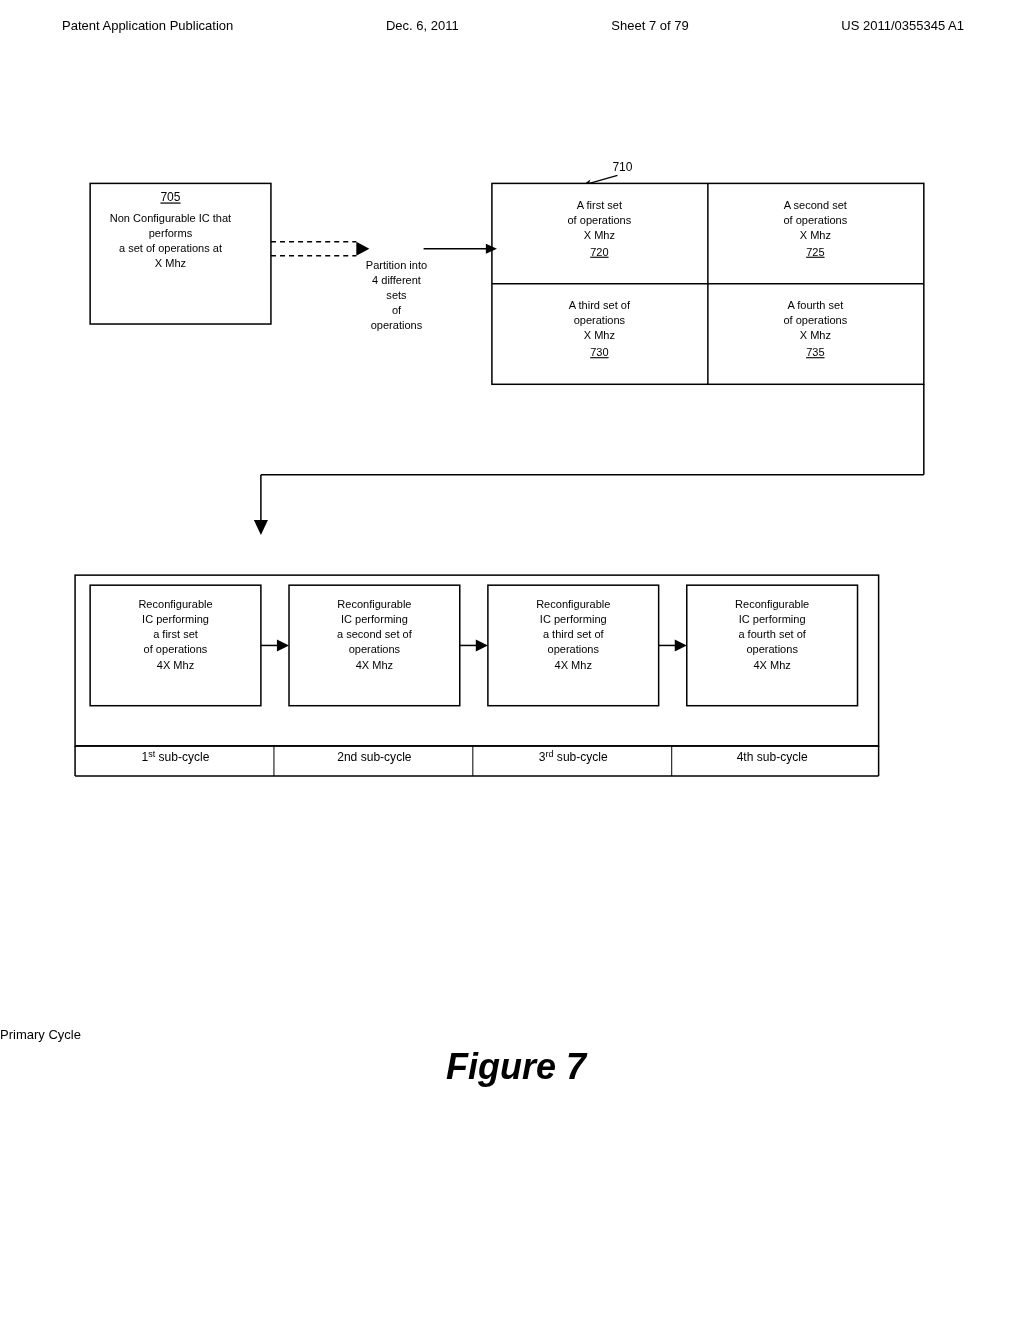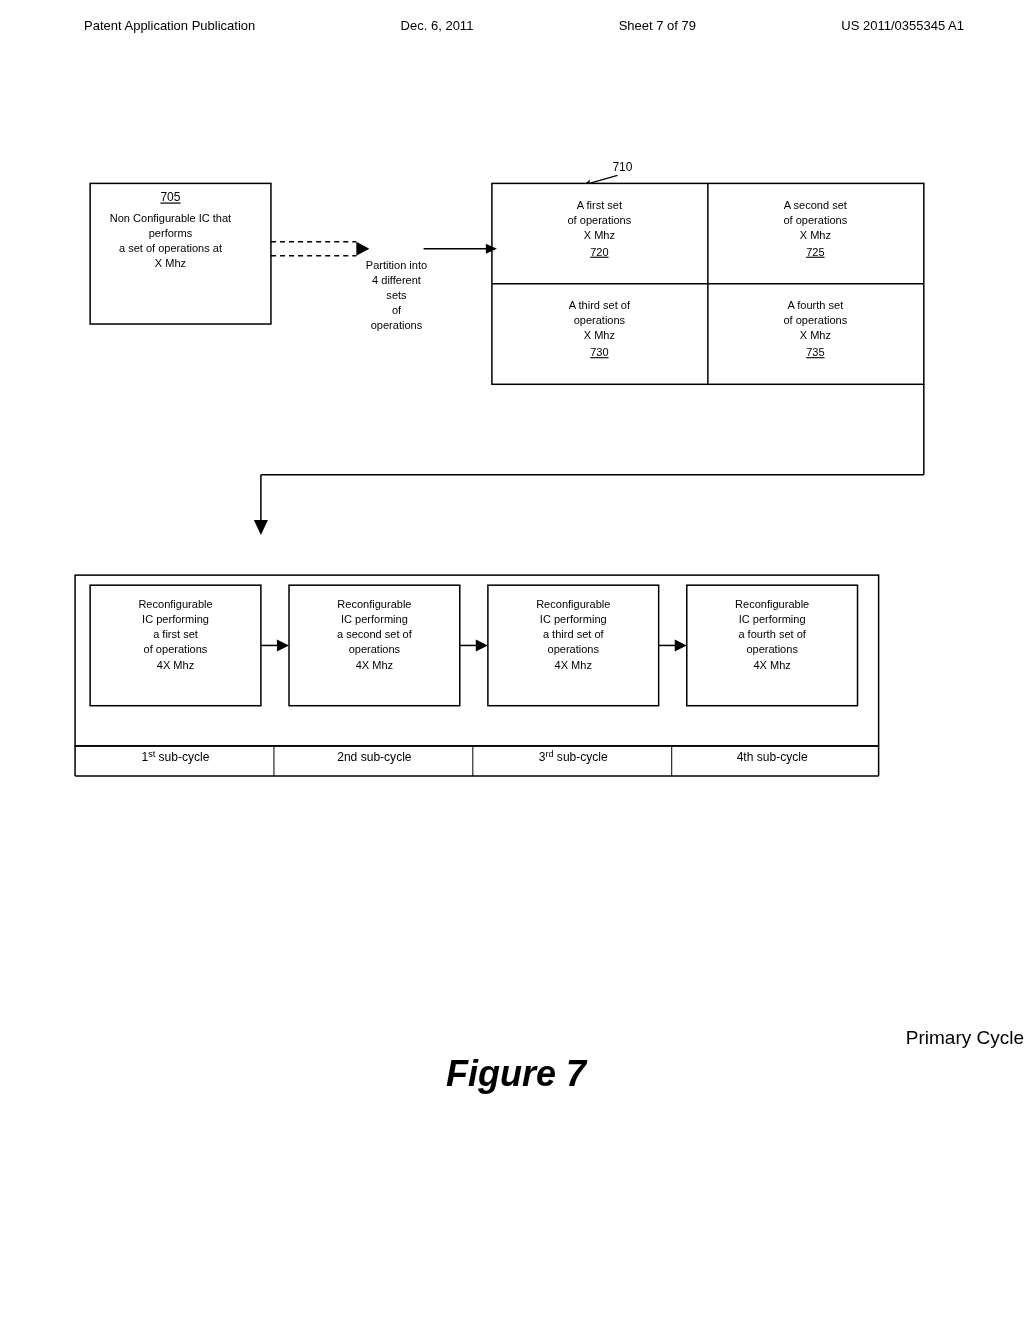--- a/index.html
+++ b/index.html
@@ -11,41 +11,41 @@
       font-size: 13px;
       color: #000;
       overflow: hidden;
       position: relative;
     }
 
     .header {
       display: flex;
       justify-content: space-between;
       align-items: center;
-      padding: 18px 60px 10px 84px;
+      padding: 18px 60px 10px 62px;
       font-size: 13px;
       border-bottom: none;
     }
 
     .diagram-container {
       position: relative;
       width: 100%;
       padding: 20px 60px;
       margin-top: 30px;
     }
 
     svg.diagram {
       width: 100%;
       display: block;
     }
 
     .figure-label {
-      text-align: right;
+      text-align: left;
       margin-top: 10px;
-      font-size: 19px;
+      font-size: 13px;
     }
 
     .figure-number {
       text-align: center;
       font-size: 36px;
       font-weight: bold;
       font-style: italic;
       margin-top: 4px;
       margin-left: 8px;
     }

